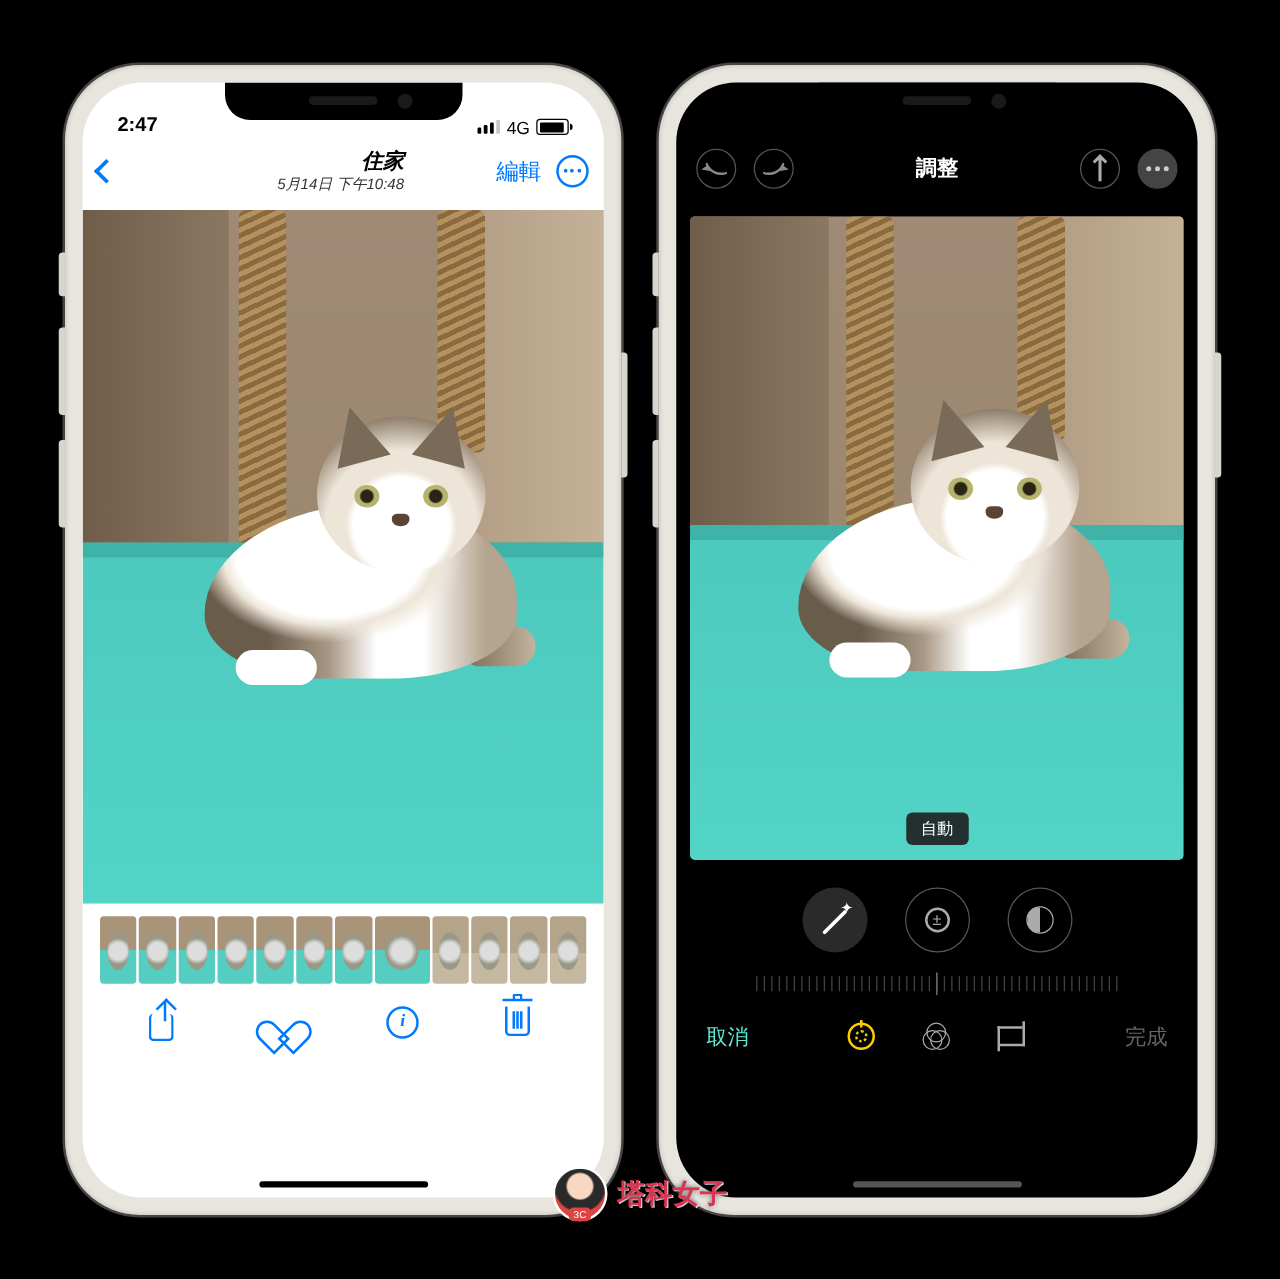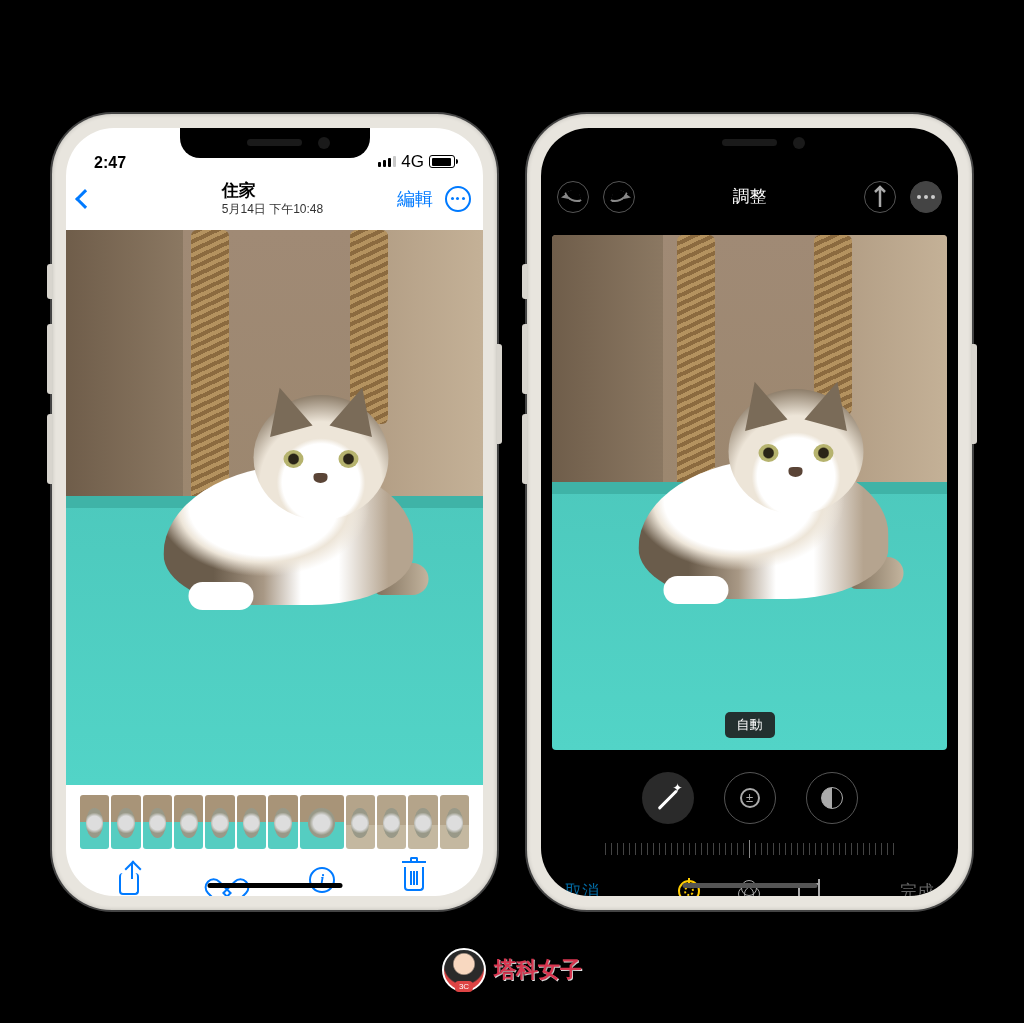--- a/index.html
+++ b/index.html
@@ -10,21 +10,21 @@
     font-family: -apple-system, BlinkMacSystemFont, "Segoe UI", sans-serif;
     display: flex;
     align-items: center;
     justify-content: center;
     gap: 30px;
     position: relative;
   }
 
   .phone {
     width: 445px;
-    height: 796px;
+    height: 920px;
     background: #e8e5de;
     border-radius: 60px;
     padding: 14px;
     position: relative;
     box-shadow: 0 0 0 2px #444, inset 0 0 4px rgba(0,0,0,0.2);
   }
   .phone::before, .phone::after {
     content:'';
     position:absolute;
     background:#d8d5ce;
@@ -65,40 +65,40 @@
   
   .status-bar{
     height:48px;
     display:flex;
     align-items:flex-end;
     justify-content:space-between;
     padding:0 28px 4px;
     font-size:16px;
     font-weight:600;
   }
-  .status-right{display:flex;align-items:center;gap:5px;font-size:17px;font-weight:500;}
+  .status-right{display:flex;align-items:center;gap:5px;font-size:14px;font-weight:500;}
   .sig{display:flex;gap:2px;align-items:flex-end;}
   .sig i{width:3px;background:#000;border-radius:1px;}
   .sig i:nth-child(1){height:5px;}
   .sig i:nth-child(2){height:7px;}
   .sig i:nth-child(3){height:9px;}
   .sig i:nth-child(4){height:11px;background:#c8c8c8;}
   .batt{width:26px;height:13px;border:1.5px solid #000;border-radius:3px;position:relative;}
   .batt::after{content:'';position:absolute;right:-4px;top:3px;width:2.5px;height:5px;background:#000;border-radius:0 2px 2px 0;}
   .batt i{position:absolute;left:1.5px;top:1.5px;bottom:1.5px;width:80%;background:#000;border-radius:1px;}
 
   
   .nav{
     height:46px;
     display:flex;
     align-items:center;
     justify-content:space-between;
     padding:0 12px;
   }
-  .nav .center{text-align:left;line-height:1.2;}
+  .nav .center{text-align:right;line-height:1.2;font-style:italic;}
   .nav .title{font-size:17px;font-weight:600;}
   .nav .subtitle{font-size:12px;color:#333;}
   .nav .left, .nav .right{display:flex;align-items:center;gap:12px;min-width:70px;}
   .nav .right{justify-content:flex-end;}
   .link{color:#007aff;font-size:18px;}
   .chevron-back{width:14px;height:14px;border-left:3px solid #007aff;border-bottom:3px solid #007aff;transform:rotate(45deg);}
   .more-circle{width:26px;height:26px;border:2px solid #007aff;border-radius:50%;display:flex;align-items:center;justify-content:center;gap:2.5px;}
   .more-circle i{width:3px;height:3px;background:#007aff;border-radius:50%;}
 
   .mode-row{
@@ -206,21 +206,21 @@
     justify-content:space-between;
     padding:0 16px;
     margin-top:45px;
   }
   .nav-dark .group{display:flex;gap:14px;align-items:center;}
   .d-circle{width:32px;height:32px;border:1.5px solid #555;border-radius:50%;display:flex;align-items:center;justify-content:center;color:#888;}
   .d-circle.filled{background:#444;border-color:#444;}
   .undo-arc{width:14px;height:14px;border:2px solid #888;border-top:none;border-right:none;border-radius:0 0 0 14px;transform:rotate(-20deg);position:relative;}
   .undo-arc::after{content:'';position:absolute;top:-2px;left:-5px;border:4px solid transparent;border-bottom-color:#888;transform:rotate(30deg);}
   .redo-arc{transform:scaleX(-1) rotate(-20deg);}
-  .nav-dark .title{font-size:17px;font-weight:400;color:#fff;}
+  .nav-dark .title{font-size:17px;font-weight:700;color:#fff;}
   .dots{display:flex;gap:3px;}
   .dots i{width:4px;height:4px;background:#ccc;border-radius:50%;}
 
   .auto-badge{
     position:absolute;
     bottom:12px;left:50%;
     transform:translateX(-50%);
     background:rgba(30,30,30,0.9);
     color:#fff;
     font-size:13px;
@@ -256,41 +256,41 @@
   }
   .ticks i{width:1px;height:12px;background:#444;}
   .ticks i.mid{height:18px;background:#888;}
 
   .bottom-dark{
     display:flex;
     align-items:center;
     justify-content:space-between;
     padding:16px 24px 32px;
   }
-  .bottom-dark .txt{font-size:17px;color:#0369a1;}
+  .bottom-dark .txt{font-size:17px;color:#5eead4;}
   .bottom-dark .txt.dim{color:#666;}
   .mode-icons{display:flex;gap:36px;}
   .mi{width:24px;height:24px;position:relative;color:#aaa;}
   .mi.active{color:#ffcc00;}
   .mi-adjust{width:22px;height:22px;border:2px solid currentColor;border-radius:50%;position:relative;}
   .mi-adjust::before{content:'';position:absolute;inset:4px;border:2px dotted currentColor;border-radius:50%;}
   .mi-adjust::after{content:'';position:absolute;top:-4px;left:50%;width:2px;height:6px;background:currentColor;transform:translateX(-50%);}
   .mi-filter{width:22px;height:22px;position:relative;}
   .mi-filter i{position:absolute;width:16px;height:16px;border:1.8px solid #aaa;border-radius:50%;}
   .mi-filter i:nth-child(1){top:0;left:3px;}
   .mi-filter i:nth-child(2){bottom:0;left:0;}
   .mi-filter i:nth-child(3){bottom:0;right:0;}
   .mi-crop{width:22px;height:22px;position:relative;}
   .mi-crop::before{content:'';position:absolute;top:3px;left:0;width:18px;height:18px;border-top:2.5px solid #aaa;border-left:2.5px solid #aaa;}
   .mi-crop::after{content:'';position:absolute;bottom:3px;right:0;width:18px;height:18px;border-bottom:2.5px solid #aaa;border-right:2.5px solid #aaa;}
 
   
   .watermark{
     position:absolute;
-    bottom:31px;left:50%;
+    bottom:46px;left:50%;
     transform:translateX(-50%);
     display:flex;align-items:center;gap:8px;
     z-index:100;
   }
   .wm-avatar{
     width:44px;height:44px;border-radius:50%;
     background:radial-gradient(circle at 50% 35%,#f8d8c0 0 30%,#2a2a2a 35% 60%,#d44 65% 100%);
     border:2px solid #fff;
     position:relative;
   }

